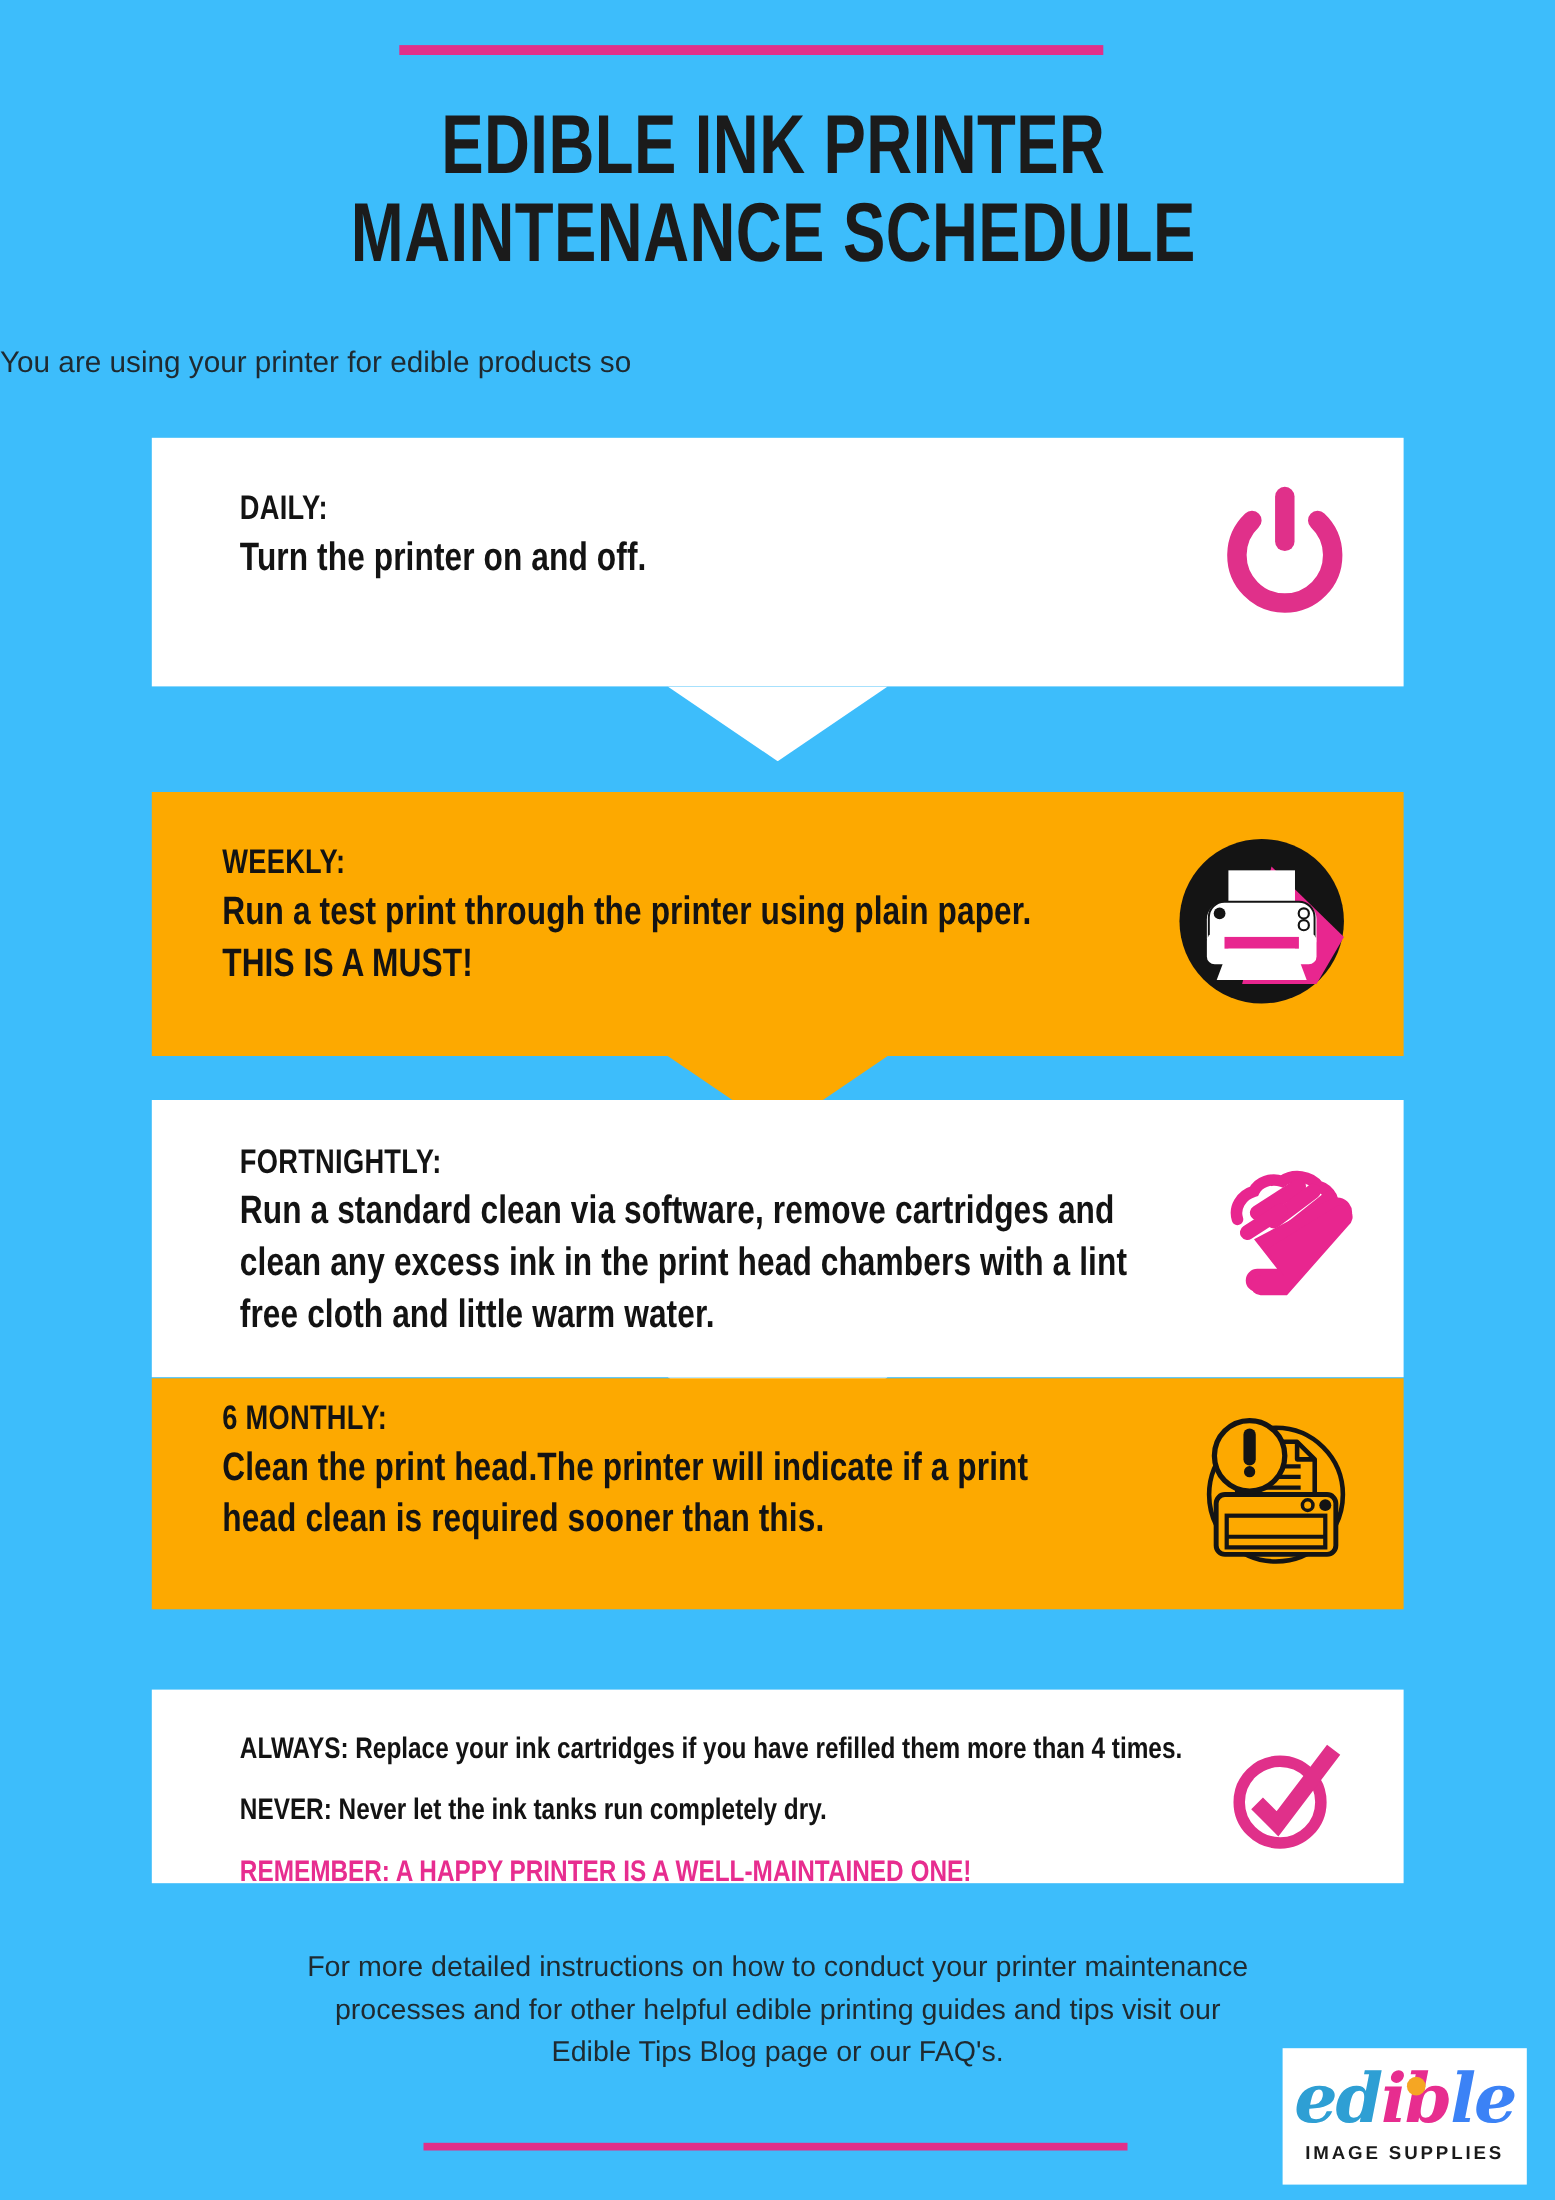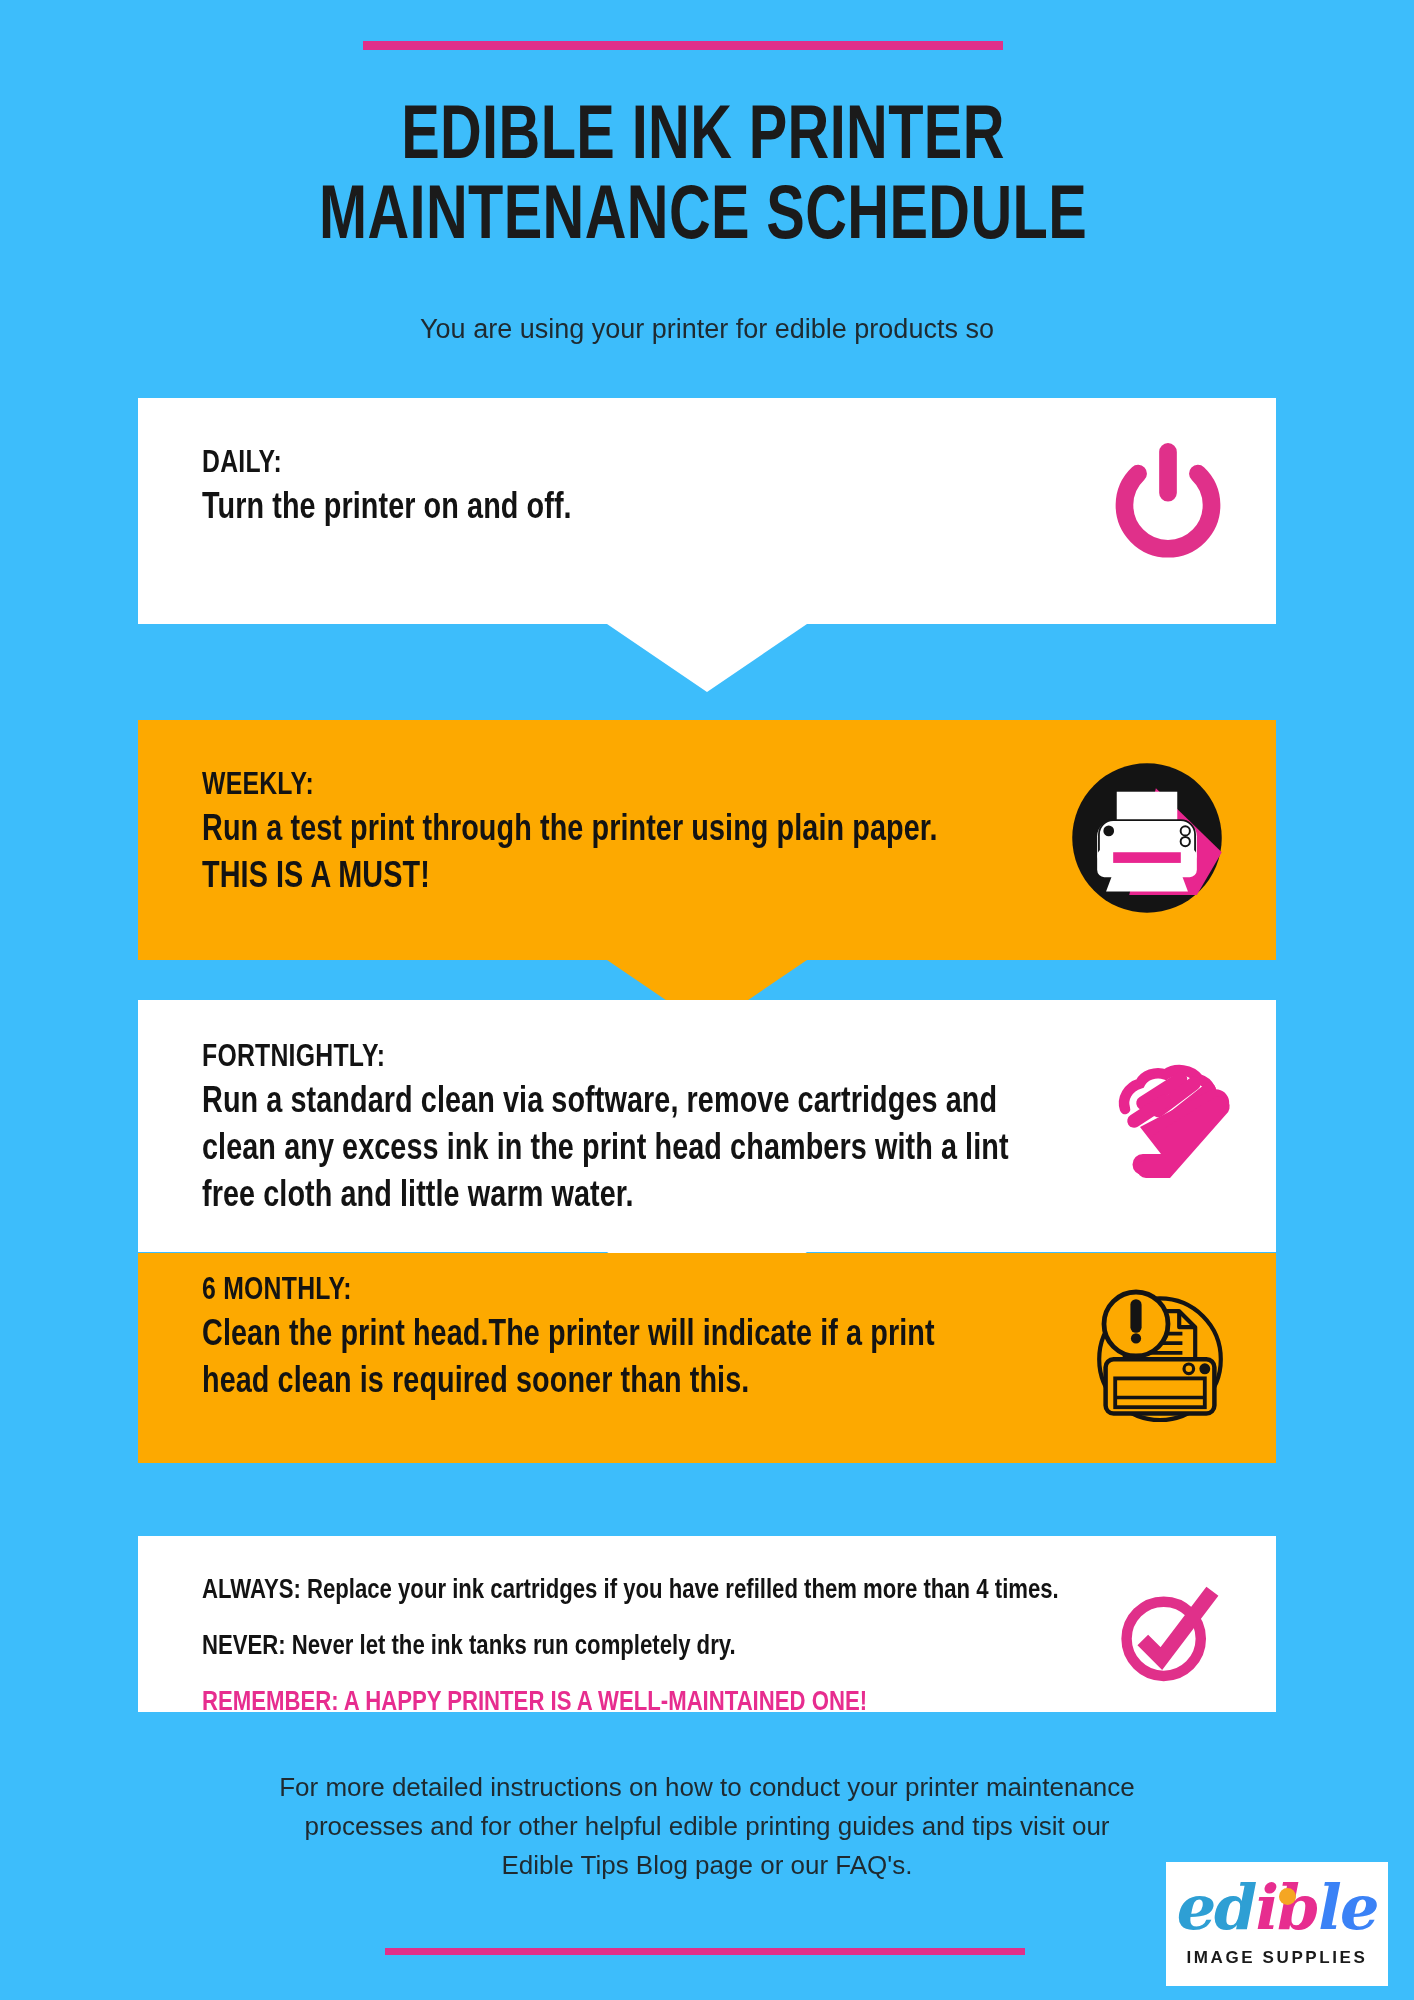--- a/index.html
+++ b/index.html
@@ -44,36 +44,35 @@
     transform: scaleX(0.76);
     white-space: nowrap;
   }
 
   
   .subtitle {
     position: absolute;
     left: 0;
     top: 310px;
     width: 1414px;
-    text-align: center;
     color: #1f2a30;
     font-size: 27px;
     line-height: 39px;
     font-family: "Liberation Sans", sans-serif;
     font-weight: 400;
   }
 
   
   .card {
     position: absolute;
     left: 138px;
     width: 1138px;
     color: #131313;
   }
-  .card-white { background: #ffffff; }
+  .card-white { background: #ffffff; padding-left: 16px; }
   .card-orange { background: #fda900; }
 
   
   .notch {
     position: absolute;
     left: 50%;
     top: 100%;
     transform: translateX(-50%);
     width: 200px;
     height: 68px;

